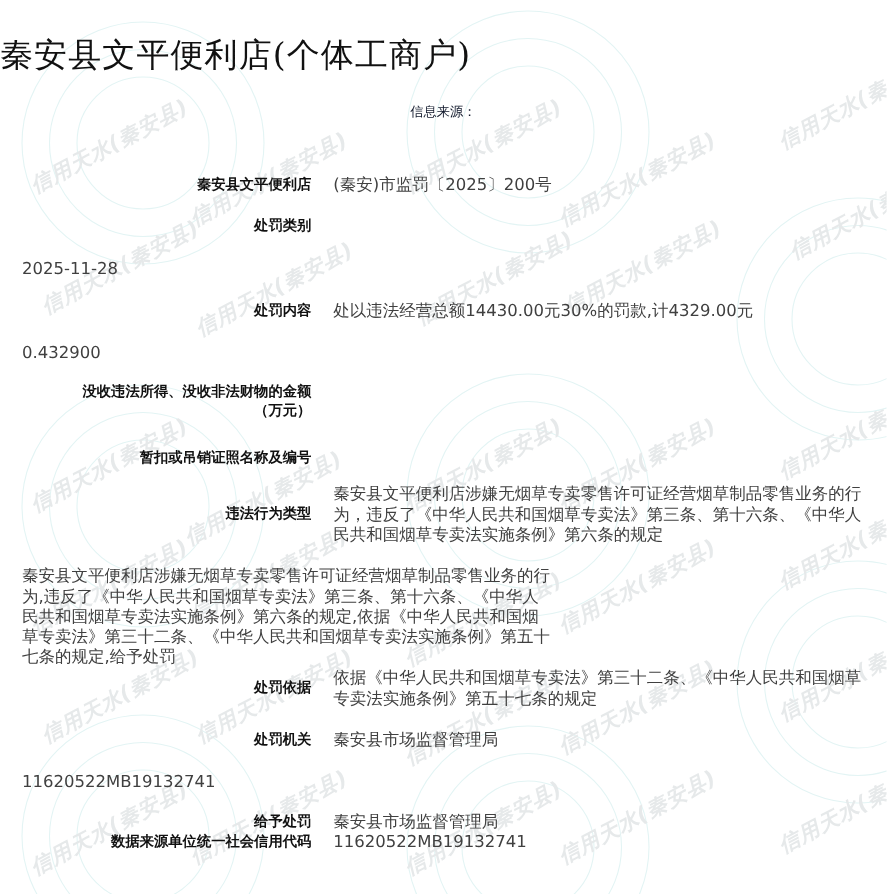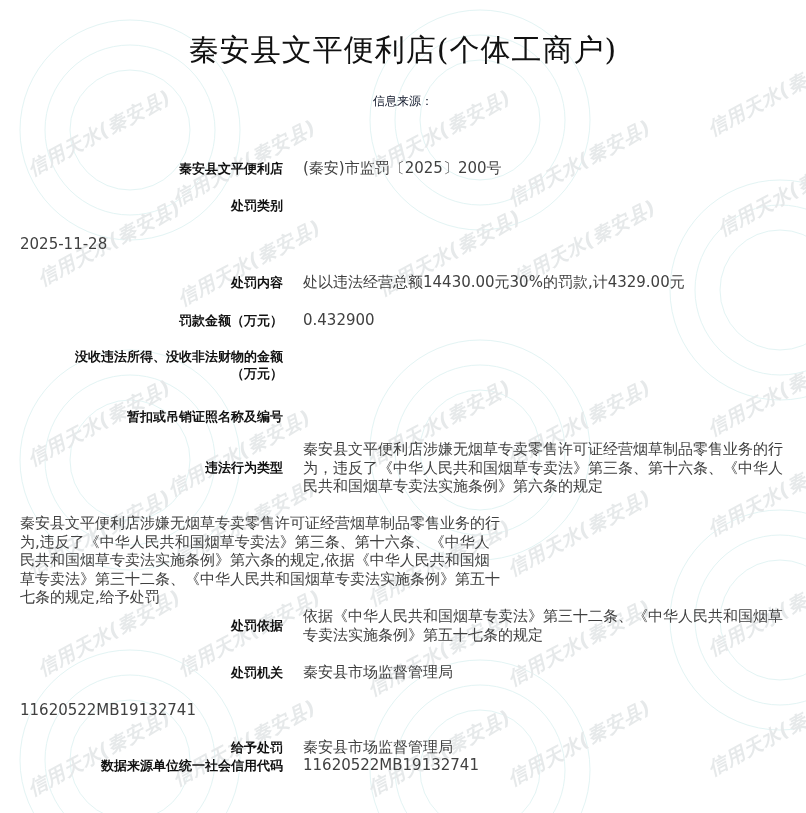--- a/index.html
+++ b/index.html
@@ -10,21 +10,21 @@
       color: #222;
     }
     .bg { position: absolute; inset: 0; z-index: 0; overflow: hidden; }
     .wm {
       position: absolute; font-family: "DejaVu Sans", sans-serif; font-weight: bold;
       font-size: 19px; color: #e6e9ea; transform: rotate(-28deg); white-space: nowrap;
       letter-spacing: 1px; font-style: italic;
     }
     .content { position: absolute; inset: 0; z-index: 1; }
     .title {
-      position: absolute; top: 30px; left: 0; width: 806px; text-align: center;
+      position: absolute; top: 30px; left: 0; width: 806px; text-align: left;
       font-family: "DejaVu Serif", "Liberation Serif", serif; font-size: 30px; color: #111;
       letter-spacing: 1px;
     }
     .source {
       position: absolute; top: 93px; left: 0; width: 806px; text-align: center;
       font-size: 12px; color: #0f172a;
     }
     .row { position: absolute; left: 0; width: 806px; display: flex; align-items: center; }
     .label {
       width: 283px; text-align: right; font-weight: bold; font-size: 13px; color: #111;
@@ -110,21 +110,20 @@
     <div class="label">处罚类别</div>
   </div>
   <div class="row" style="top:235px">
     <div class="value">2025-11-28</div>
   </div>
   <div class="row" style="top:273px">
     <div class="label">处罚内容</div>
     <div class="value">处以违法经营总额14430.00元30%的罚款,计4329.00元</div>
   </div>
   <div class="row" style="top:311px">
-    <div class="label">罚款金额（万元）</div>
     <div class="value">0.432900</div>
   </div>
   <div class="row" style="top:348px">
     <div class="label">
       <div>没收违法所得、没收非法财物的金额</div>
       <div>（万元）</div>
     </div>
     <div class="value"></div>
   </div>
   <div class="row" style="top:408px">

